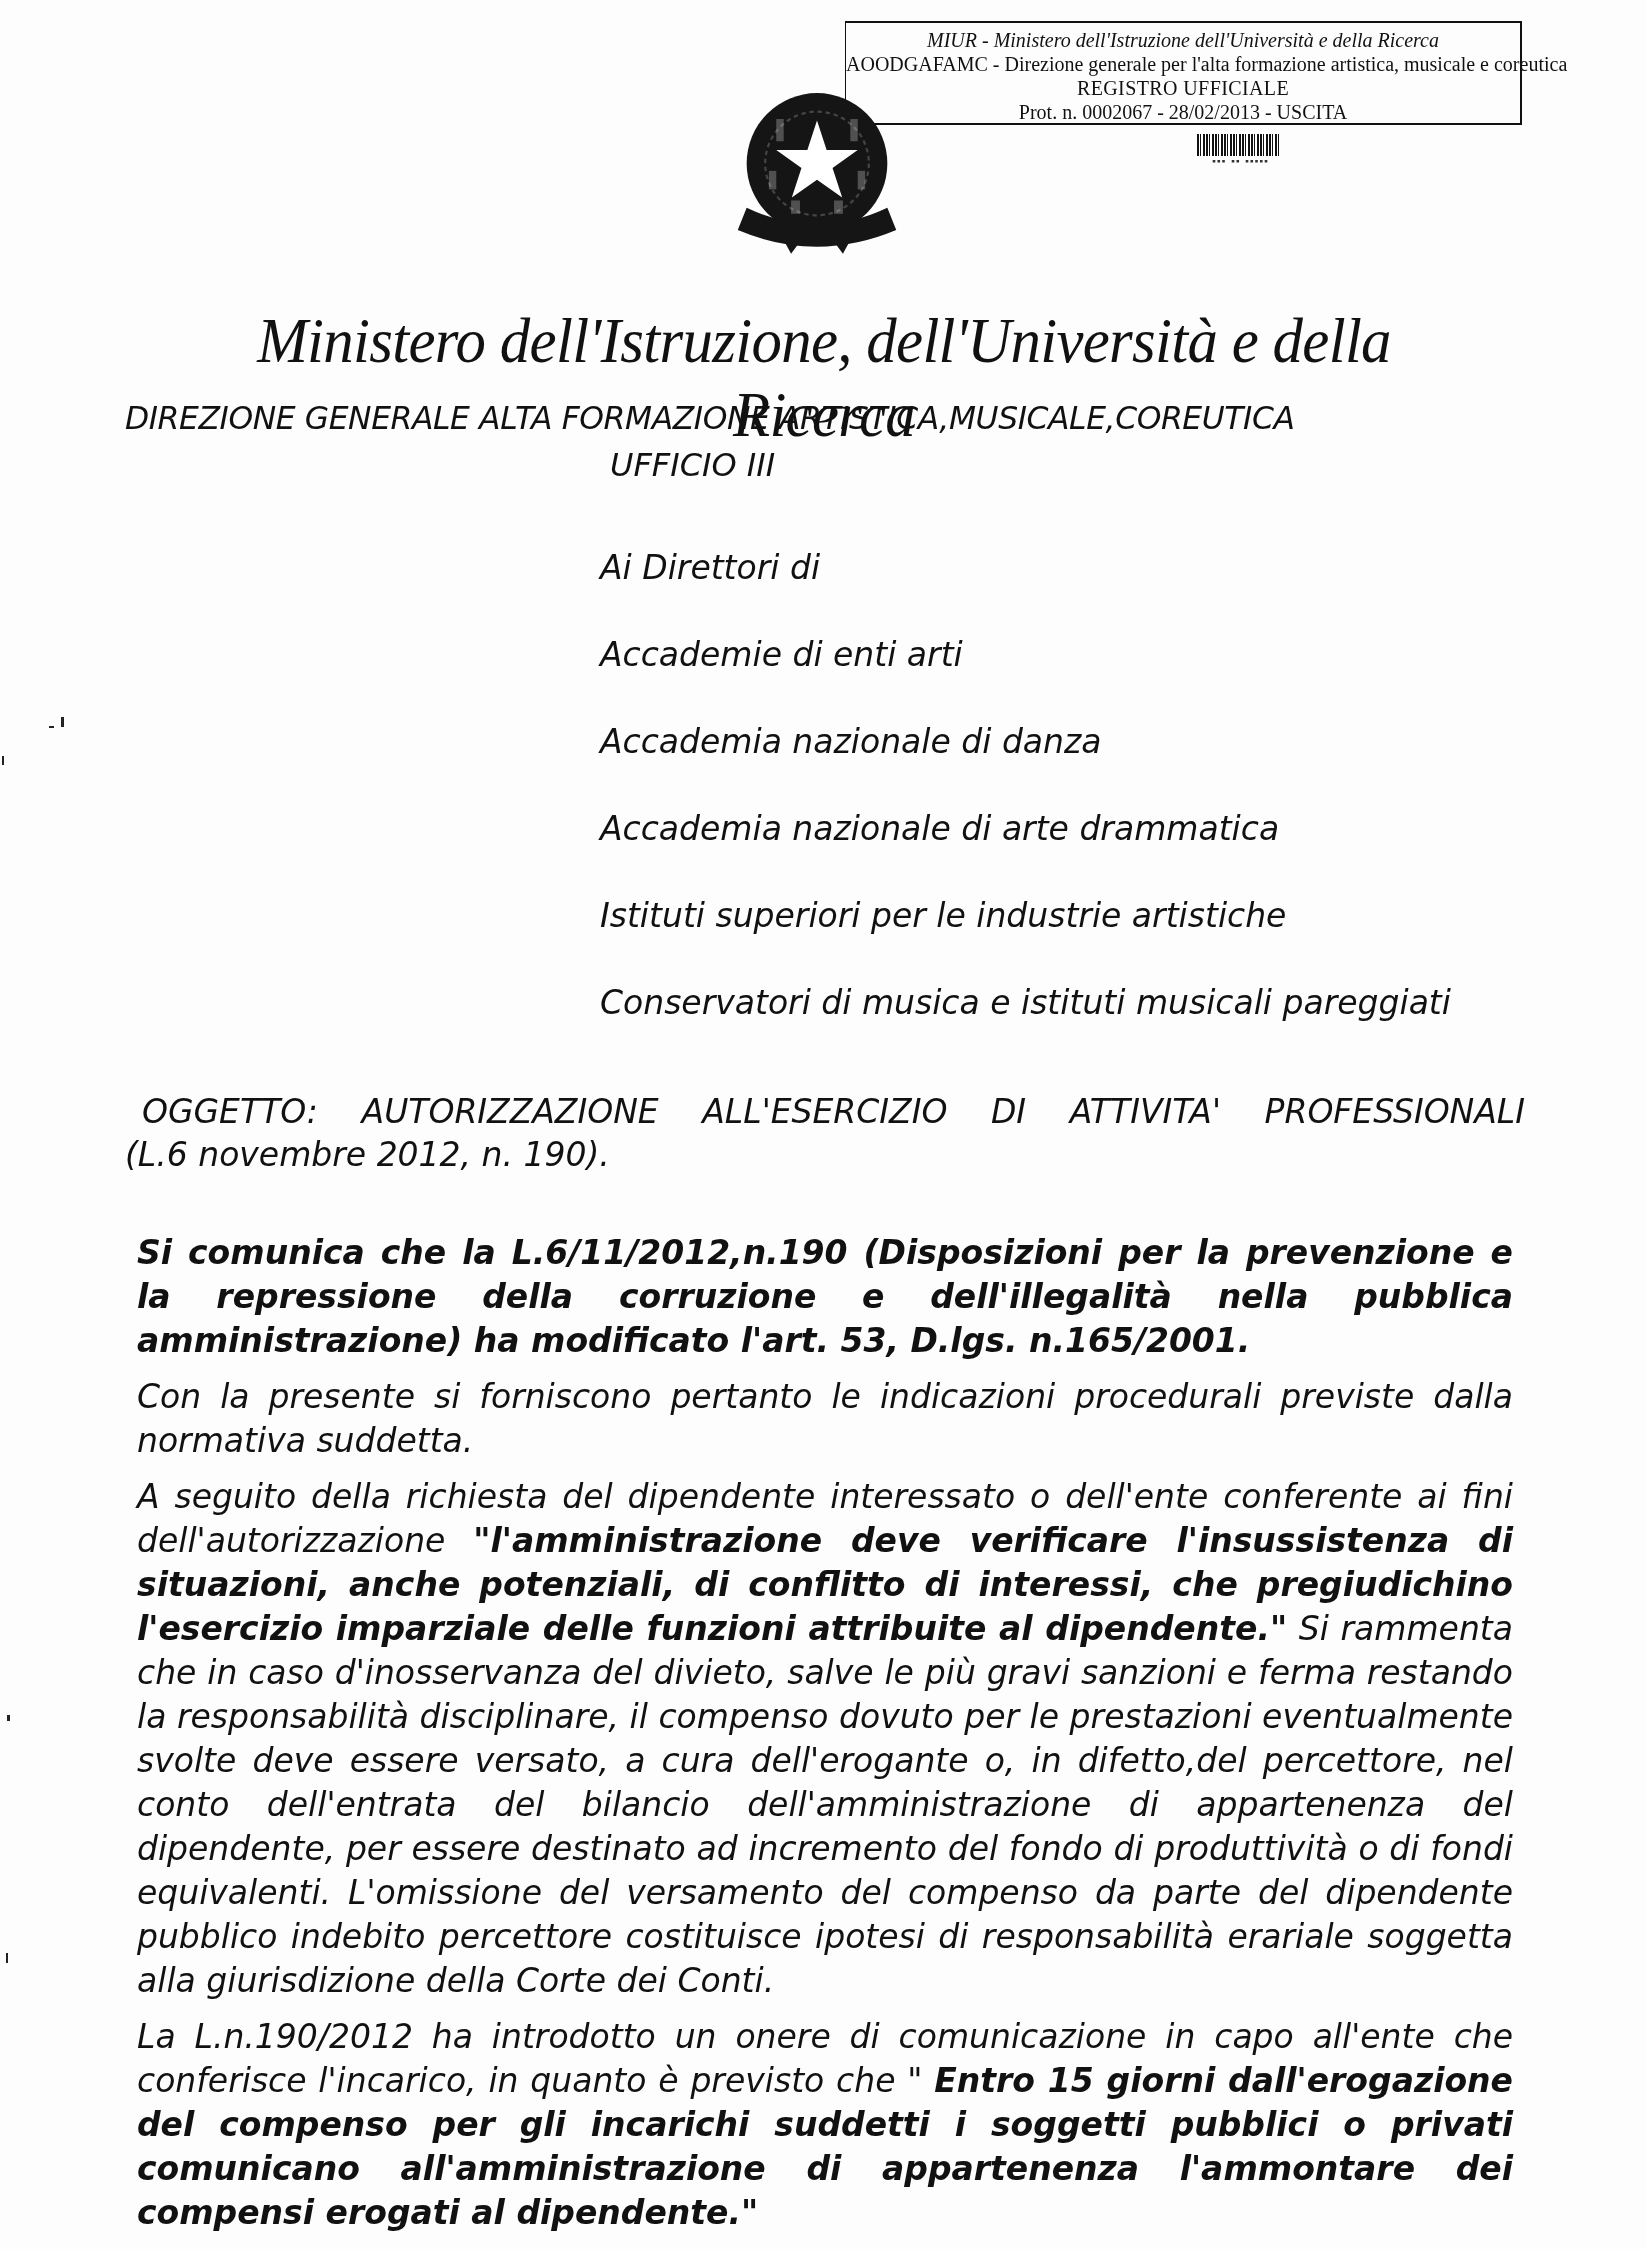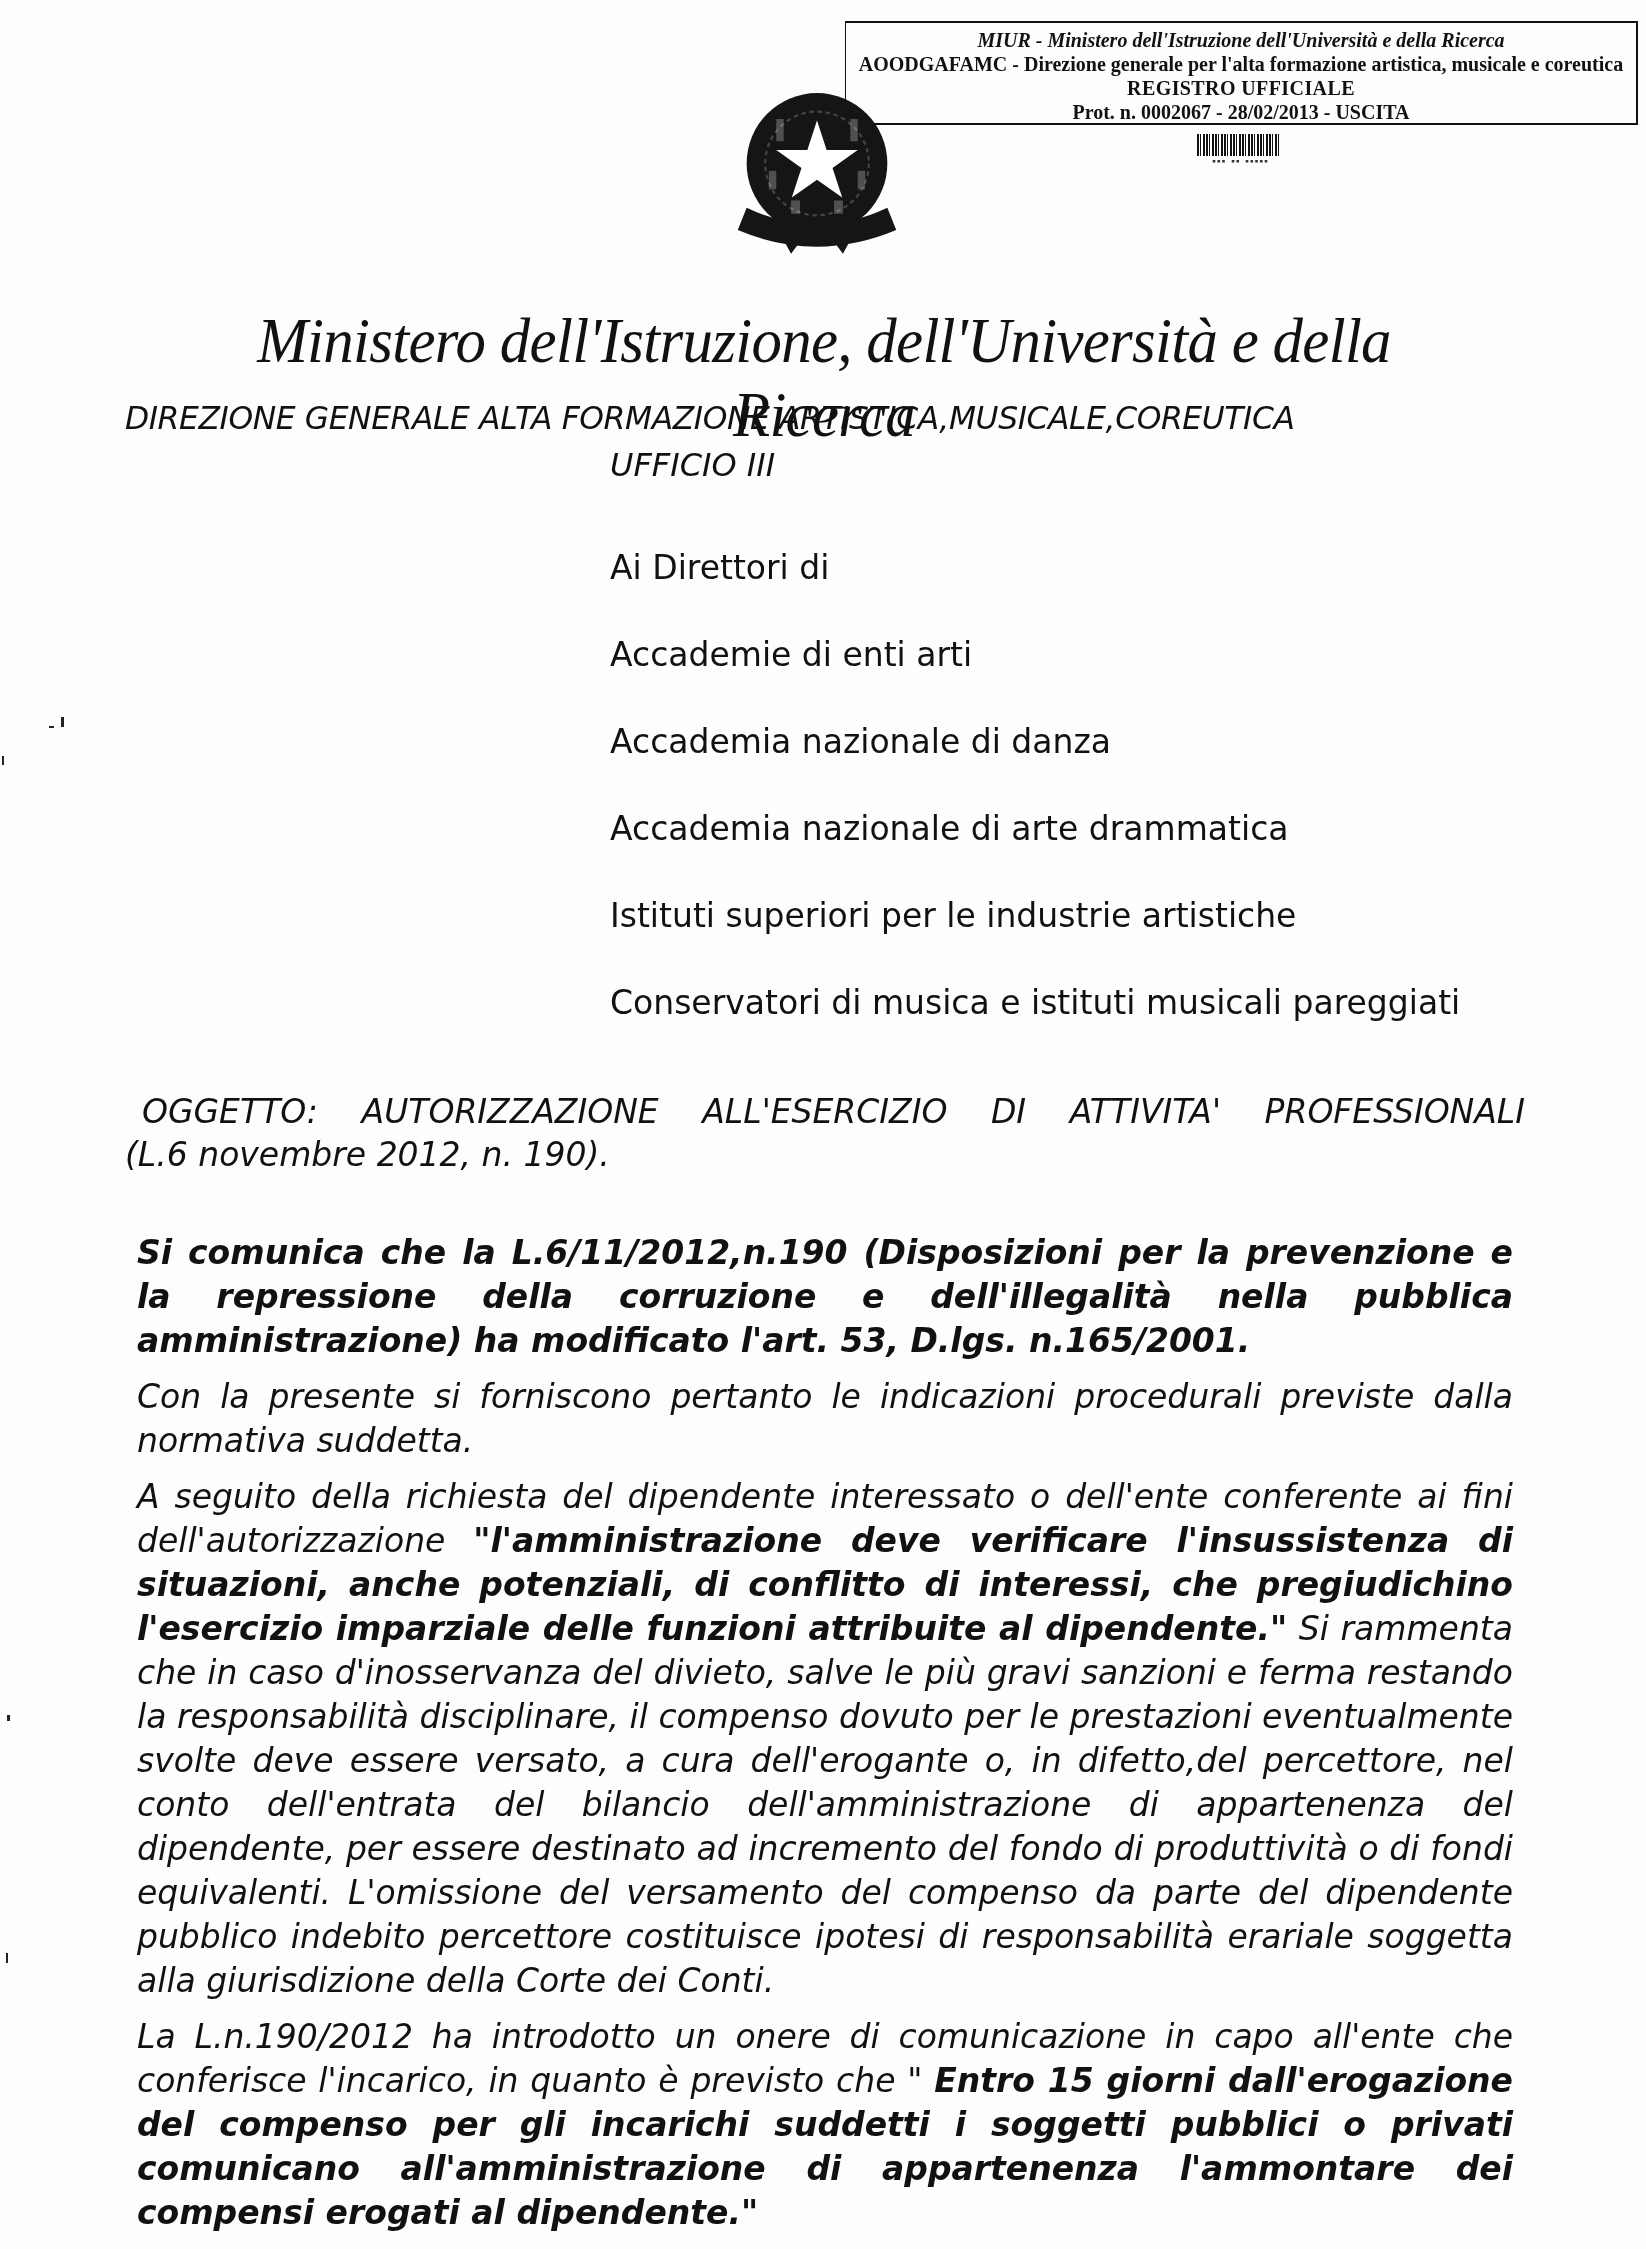--- a/index.html
+++ b/index.html
@@ -5,24 +5,24 @@
   html, body { margin: 0; padding: 0; background: #ffffff; }
   body {
     width: 1646px; height: 2250px; position: relative; overflow: hidden;
     color: #111111;
     font-family: "DejaVu Sans", sans-serif;
   }
   .page { position: absolute; inset: 0; background: #fdfdfd; }
 
   
   .stamp {
-    position: absolute; left: 845px; top: 21px; width: 793px; height: 104px;
+    position: absolute; left: 845px; top: 21px; width: 677px; height: 104px;
     border: 2.2px solid #111; border-left-width: 1.5px;
     text-align: center; font-family: "Liberation Serif", serif; color: #111;
-    box-sizing: border-box; padding-top: 4.5px; font-weight: bold;
+    box-sizing: border-box; padding-top: 4.5px;
   }
   .stamp .l1 { font-size: 20px; font-style: italic; line-height: 24px; }
   .stamp .l2 { font-size: 20px; line-height: 24.5px; white-space: nowrap; }
   .stamp .l3 { font-size: 20px; line-height: 24px; letter-spacing: 0.4px; }
   .stamp .l4 { font-size: 20px; line-height: 24px; }
   .barcode {
     position: absolute; left: 1197px; top: 134px; width: 82px; height: 22px;
     background: repeating-linear-gradient(90deg, #111 0 2.2px, #fff 2.2px 3px, #111 3px 3.7px, #fff 3.7px 6px, #111 6px 8.2px, #fff 8.2px 9px);
   }
   .barcode-label {
@@ -47,21 +47,21 @@
     transform: scaleX(0.98); transform-origin: left;
   }
   .ufficio {
     position: absolute; left: 610px; top: 446px;
     font-style: italic; font-size: 32px;
   }
 
   
   .addressees { position: absolute; left: 600px; top: 524px; }
   .addressees .addr {
-    font-size: 33px; line-height: 87px; height: 87px; white-space: nowrap; margin-left: 10px;
+    font-style: italic; font-size: 33px; line-height: 87px; height: 87px; white-space: nowrap;
   }
 
   
   .oggetto {
     position: absolute; left: 125px; top: 1090px; width: 1400px;
     font-style: italic; font-size: 33px; line-height: 43px;
   }
   .oggetto .row1 { display: flex; justify-content: space-between; white-space: nowrap; margin-left: 17px; }
 
   

